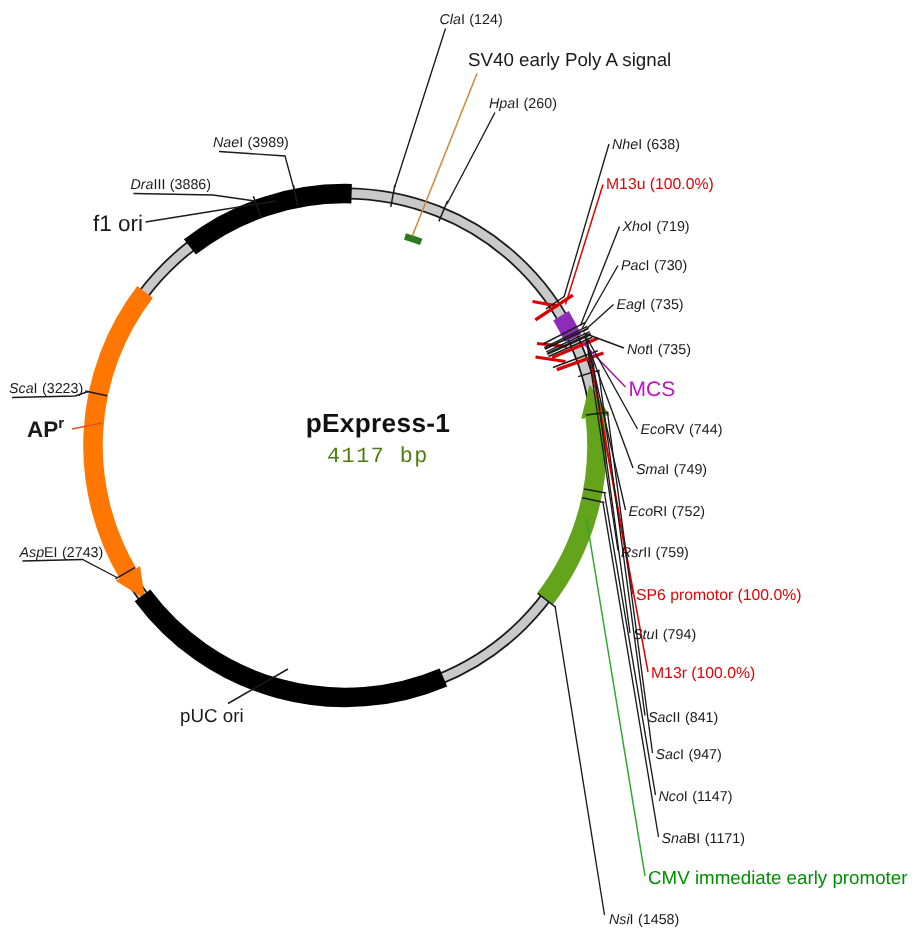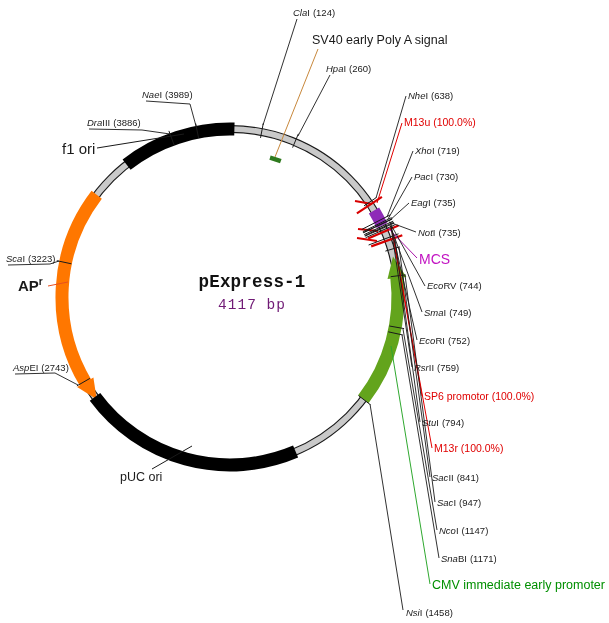--- a/index.html
+++ b/index.html
@@ -1,23 +1,23 @@
 <!DOCTYPE html>
 <html><head>
 <meta charset="utf-8">
 <style>
   html,body{margin:0;padding:0;background:#ffffff;}
   #stage{position:relative;width:609px;height:623px;background:#ffffff;overflow:hidden;
          font-family:"Liberation Sans",sans-serif;padding-left:12px;}
   #map-svg{position:absolute;left:0;top:0;}
   .center-name{position:absolute;left:152px;top:272px;width:200px;text-align:center;
     font-weight:bold;font-size:17.5px;color:#111;letter-spacing:.2px;
-    font-family:Liberation Mono, monospace;}
+    font-family:Liberation Sans, sans-serif;}
   .center-size{position:absolute;left:152px;top:297px;width:200px;text-align:center;
-    font-size:14.5px;color:#701a75;letter-spacing:1px;
+    font-size:14.5px;color:#4d7c0f;letter-spacing:1px;
     font-family:"Liberation Mono","DejaVu Sans Mono",monospace;}
   text{font-family:"Liberation Sans",sans-serif;}
   .it{font-style:italic;}
 </style>
 </head>
 <body>
 
 <div id="stage">
   <svg id="map-svg" width="609" height="623" viewBox="0 0 609 623">
       <circle cx="230" cy="297" r="168" fill="none" stroke="#c9c9c9" stroke-width="5.6"></circle>

